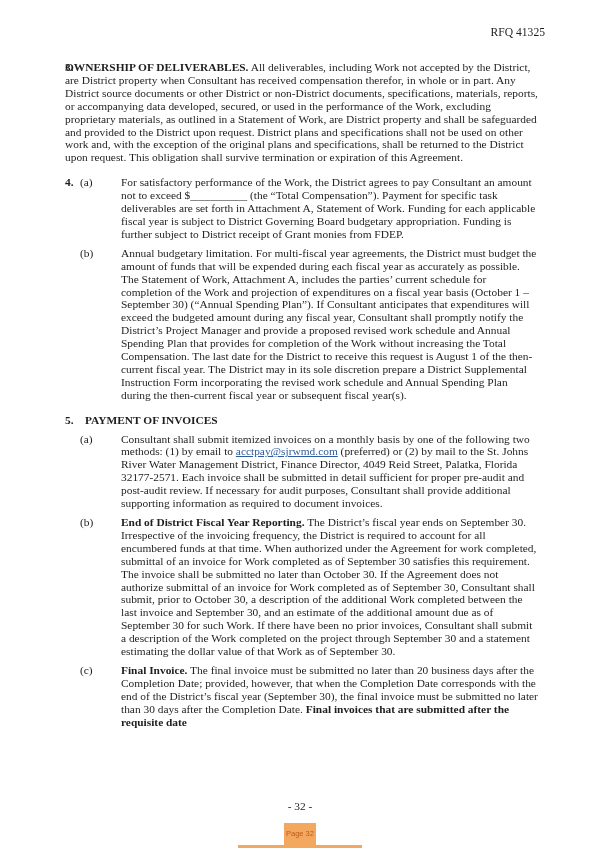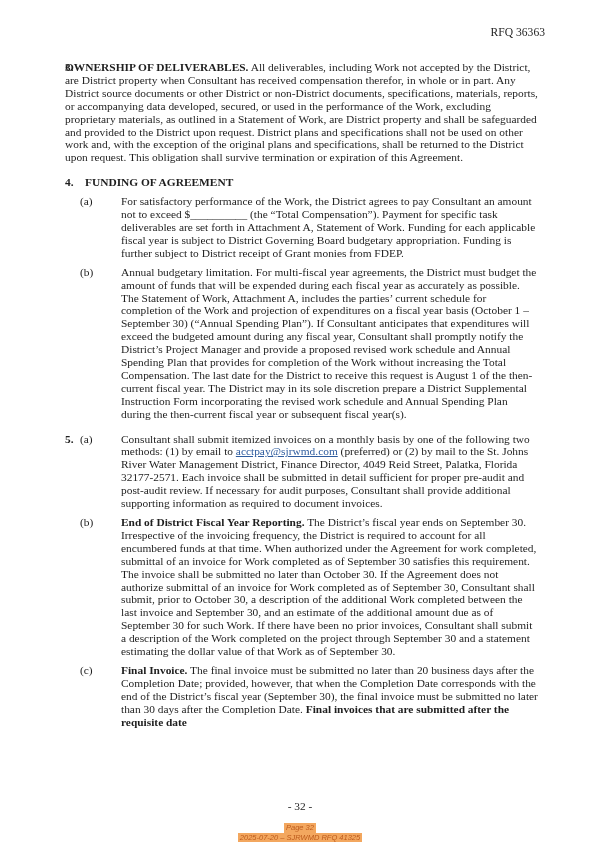--- a/index.html
+++ b/index.html
@@ -54,54 +54,53 @@
     width: 100%;
     text-align: center;
     font-family: "Liberation Sans", sans-serif;
     font-size: 7.5px;
     line-height: 9.5px;
     color: #bc5a1c;
   }
   .stamp-line {
     display: inline-block;
     background: #f3a75f;
-    padding: 0 2px;
-    font-style: italic;
+    padding: 6px 2px;
   }
 </style>
 </head>
 <body>
 
 <div class="page">
 
-  <div class="rfq-header">RFQ 36363</div>
+  <div class="rfq-header">RFQ 41325</div>
 
   <div class="content">
 
 
     <div class="section">
       <span class="sec-num">3.</span>
       <p class="sec-para"><span class="b">OWNERSHIP OF DELIVERABLES.</span><span> All deliverables, including Work not accepted by the District, are District property when Consultant has received compensation therefor, in whole or in part. Any District source documents or other District or non-District documents, specifications, materials, reports, or accompanying data developed, secured, or used in the performance of the Work, excluding proprietary materials, as outlined in a Statement of Work, are District property and shall be safeguarded and provided to the District upon request. District plans and specifications shall not be used on other work and, with the exception of the original plans and specifications, shall be returned to the District upon request. This obligation shall survive termination or expiration of this Agreement.</span></p>
     </div>
 
     <div class="section">
       <span class="sec-num">4.</span>
-      <p class="sec-heading">FUNDING OF AGREEMENT</p>
       <div class="sub">
         <span class="sub-label">(a)</span>
         <p class="sub-para"><span>For satisfactory performance of the Work, the District agrees to pay Consultant an amount not to exceed $__________ (the “Total Compensation”). Payment for specific task deliverables are set forth in Attachment A, Statement of Work. Funding for each applicable fiscal year is subject to District Governing Board budgetary appropriation. Funding is further subject to District receipt of Grant monies from FDEP.</span></p>
       </div>
       <div class="sub">
         <span class="sub-label">(b)</span>
         <p class="sub-para"><span>Annual budgetary limitation. For multi-fiscal year agreements, the District must budget the amount of funds that will be expended during each fiscal year as accurately as possible. The Statement of Work, Attachment A, includes the parties’ current schedule for completion of the Work and projection of expenditures on a fiscal year basis (October 1 – September 30) (“Annual Spending Plan”). If Consultant anticipates that expenditures will exceed the budgeted amount during any fiscal year, Consultant shall promptly notify the District’s Project Manager and provide a proposed revised work schedule and Annual Spending Plan that provides for completion of the Work without increasing the Total Compensation. The last date for the District to receive this request is August 1 of the then-current fiscal year. The District may in its sole discretion prepare a District Supplemental Instruction Form incorporating the revised work schedule and Annual Spending Plan during the then-current fiscal year or subsequent fiscal year(s).</span></p>
       </div>
     </div>
 
     <div class="section">
       <span class="sec-num">5.</span>
+      <p class="sec-heading">PAYMENT OF INVOICES</p>
       <div class="sub">
         <span class="sub-label">(a)</span>
         <p class="sub-para"><span>Consultant shall submit itemized invoices on a monthly basis by one of the following two methods: (1) by email to </span><span class="link">acctpay@sjrwmd.com</span><span> (preferred) or (2) by mail to the St. Johns River Water Management District, Finance Director, 4049 Reid Street, Palatka, Florida 32177-2571. Each invoice shall be submitted in detail sufficient for proper pre-audit and post-audit review. If necessary for audit purposes, Consultant shall provide additional supporting information as required to document invoices.</span></p>
       </div>
       <div class="sub">
         <span class="sub-label">(b)</span>
         <p class="sub-para"><span class="b">End of District Fiscal Year Reporting.</span><span> The District’s fiscal year ends on September 30. Irrespective of the invoicing frequency, the District is required to account for all encumbered funds at that time. When authorized under the Agreement for work completed, submittal of an invoice for Work completed as of September 30 satisfies this requirement. The invoice shall be submitted no later than October 30. If the Agreement does not authorize submittal of an invoice for Work completed as of September 30, Consultant shall submit, prior to October 30, a description of the additional Work completed between the last invoice and September 30, and an estimate of the additional amount due as of September 30 for such Work. If there have been no prior invoices, Consultant shall submit a description of the Work completed on the project through September 30 and a statement estimating the dollar value of that Work as of September 30.</span></p>
       </div>
       <div class="sub">
         <span class="sub-label">(c)</span>

